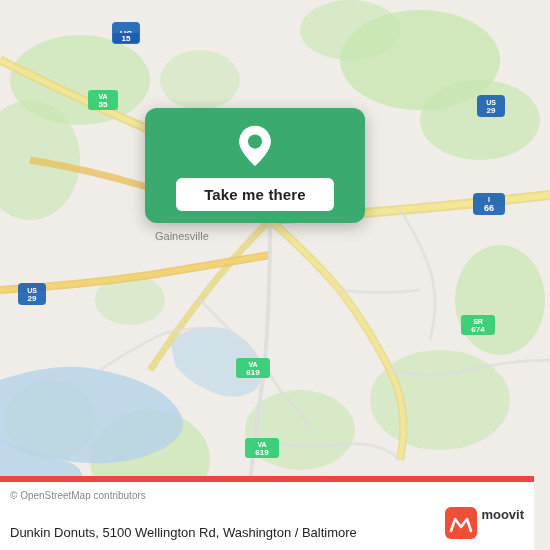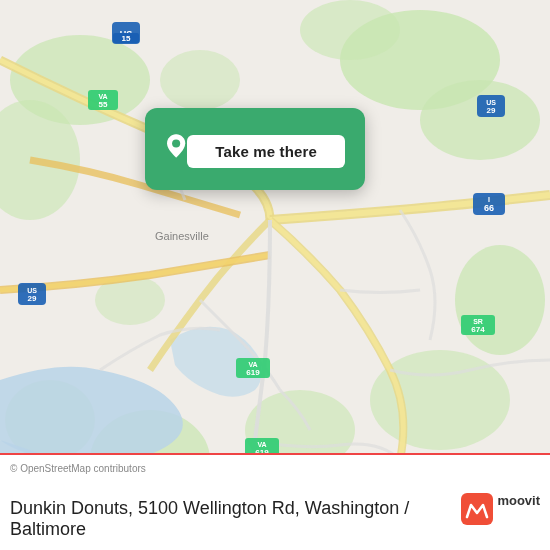--- a/index.html
+++ b/index.html
@@ -29,21 +29,21 @@
 
     
     #popup-card {
       position: absolute;
       top: 108px;
       left: 145px;
       width: 220px;
       background: #3aaa6e;
       border-radius: 12px;
       display: flex;
-      flex-direction: row;
+      flex-direction: column;
       align-items: center;
       padding: 16px 20px 12px;
       box-shadow: 0 4px 16px rgba(0,0,0,0.25);
     }
 
     #location-pin-icon {
       width: 44px;
       height: 44px;
       margin-bottom: 10px;
     }
@@ -59,40 +59,40 @@
       cursor: pointer;
       letter-spacing: 0.01em;
       white-space: nowrap;
     }
 
     
     #info-bar {
       position: absolute;
       bottom: 0;
       left: 0;
-      right: 0;
+      right: 16px;
       background: white;
       padding: 8px 10px 10px 10px;
-      border-top: 2px solid #ef4444;
+      border-top: 6px solid #ef4444;
     }
 
     #attribution {
       font-size: 10px;
       color: #888;
       margin-bottom: 4px;
     }
 
     #address-row {
       display: flex;
       align-items: center;
       justify-content: space-between;
     }
 
     #address-text {
-      font-size: 18px;
+      font-size: 13px;
       color: #222;
       font-weight: 500;
       flex: 1;
       margin-top: 20px;
     }
 
     #moovit-logo {
       display: flex;
       align-items: flex-start;
       margin-left: 0;

